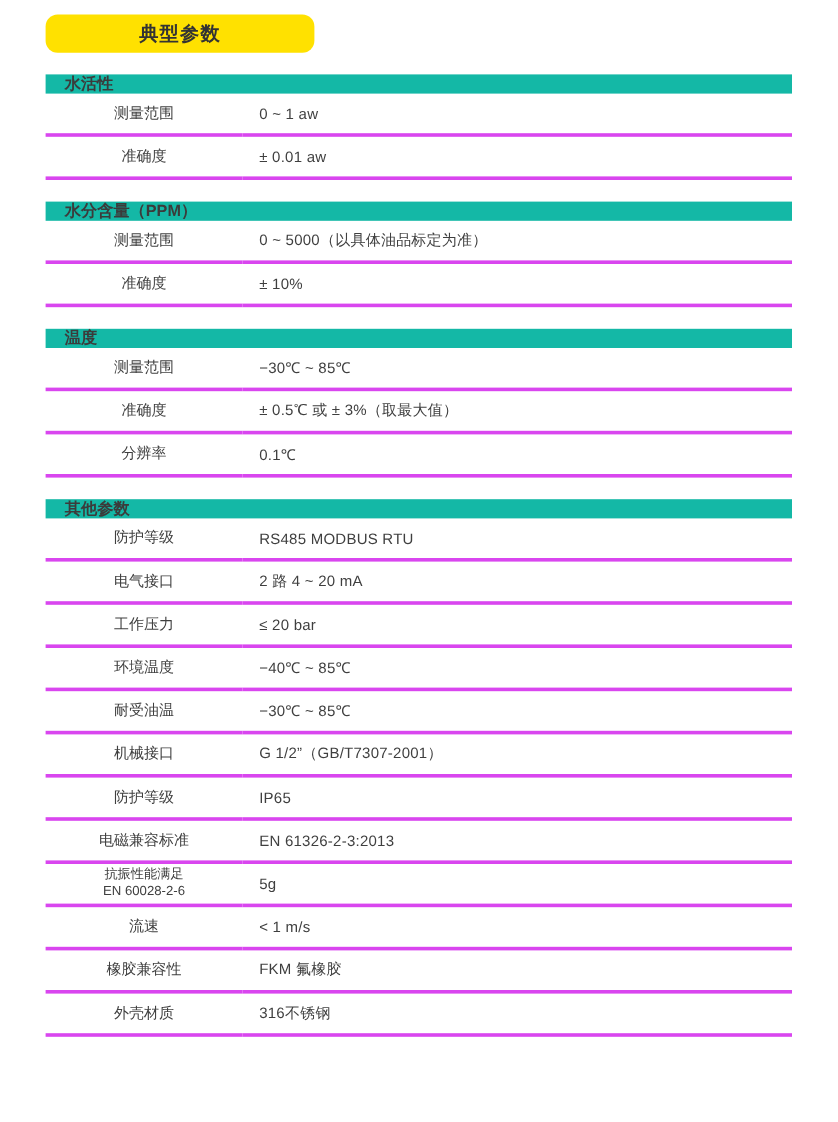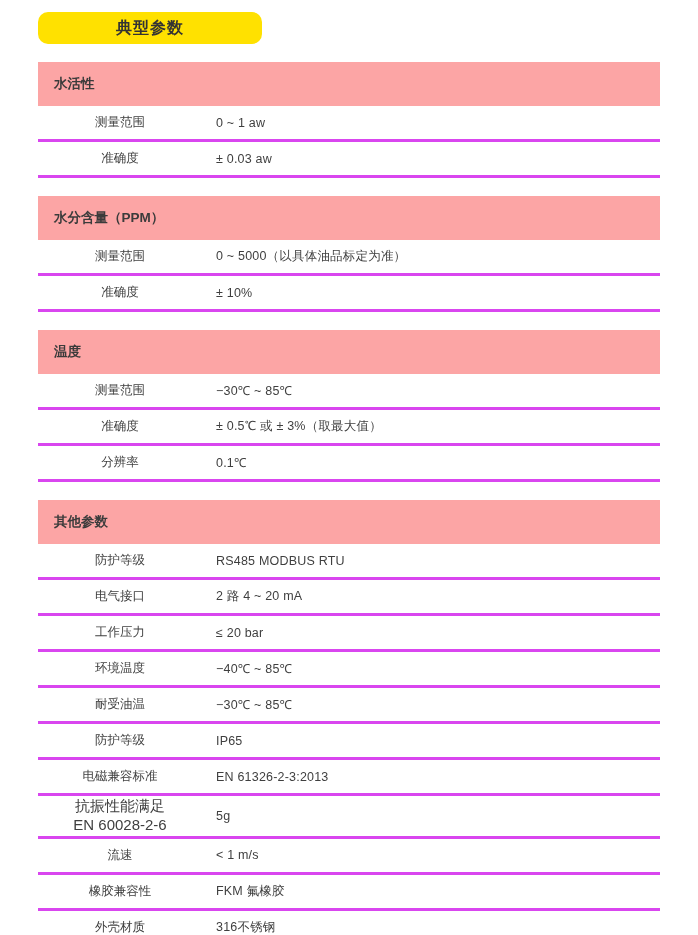--- a/index.html
+++ b/index.html
@@ -39,22 +39,22 @@
     letter-spacing: 1px;
   }
   
   .section {
     margin-top: 18px;
   }
   .section.first {
     margin-top: 18px;
   }
   .section-head {
-    height: 44px;
-    background: #fca5a5;
+    height: 16px;
+    background: #14b8a6;
     display: flex;
     align-items: center;
     padding-left: 16px;
     box-sizing: border-box;
   }
   .section-head .section-title {
     font-size: 13.5px;
     font-weight: bold;
     color: #3b3b3b;
   }
@@ -72,21 +72,21 @@
     color: #3f3f3f;
     vertical-align: middle;
   }
   td.label {
     width: 162px;
     text-align: center;
     color: #3f3f3f;
     font-size: 12.5px;
   }
   td.label.small {
-    font-size: 15px;
+    font-size: 11px;
     line-height: 1.25;
   }
   td.value {
     padding-left: 14px;
     letter-spacing: .2px;
   }
 </style>
 </head>
 <body>
 
@@ -102,21 +102,21 @@
           <span class="section-title">水活性</span>
         </div>
         <table class="rows">
           <tbody>
             <tr>
               <td class="label">测量范围</td>
               <td class="value">0 ~ 1 aw</td>
             </tr>
             <tr>
               <td class="label">准确度</td>
-              <td class="value">± 0.03 aw</td>
+              <td class="value">± 0.01 aw</td>
             </tr>
           </tbody>
         </table>
       </div>
       <div class="section">
         <div class="section-head">
           <span class="section-title">水分含量（PPM）</span>
         </div>
         <table class="rows">
           <tbody>
@@ -172,20 +172,24 @@
             </tr>
             <tr>
               <td class="label">环境温度</td>
               <td class="value">−40℃ ~ 85℃</td>
             </tr>
             <tr>
               <td class="label">耐受油温</td>
               <td class="value">−30℃ ~ 85℃</td>
             </tr>
             <tr>
+              <td class="label">机械接口</td>
+              <td class="value">G 1/2”（GB/T7307-2001）</td>
+            </tr>
+            <tr>
               <td class="label">防护等级</td>
               <td class="value">IP65</td>
             </tr>
             <tr>
               <td class="label">电磁兼容标准</td>
               <td class="value">EN 61326-2-3:2013</td>
             </tr>
             <tr>
               <td class="label small">抗振性能满足<br>EN 60028-2-6</td>
               <td class="value">5g</td>

